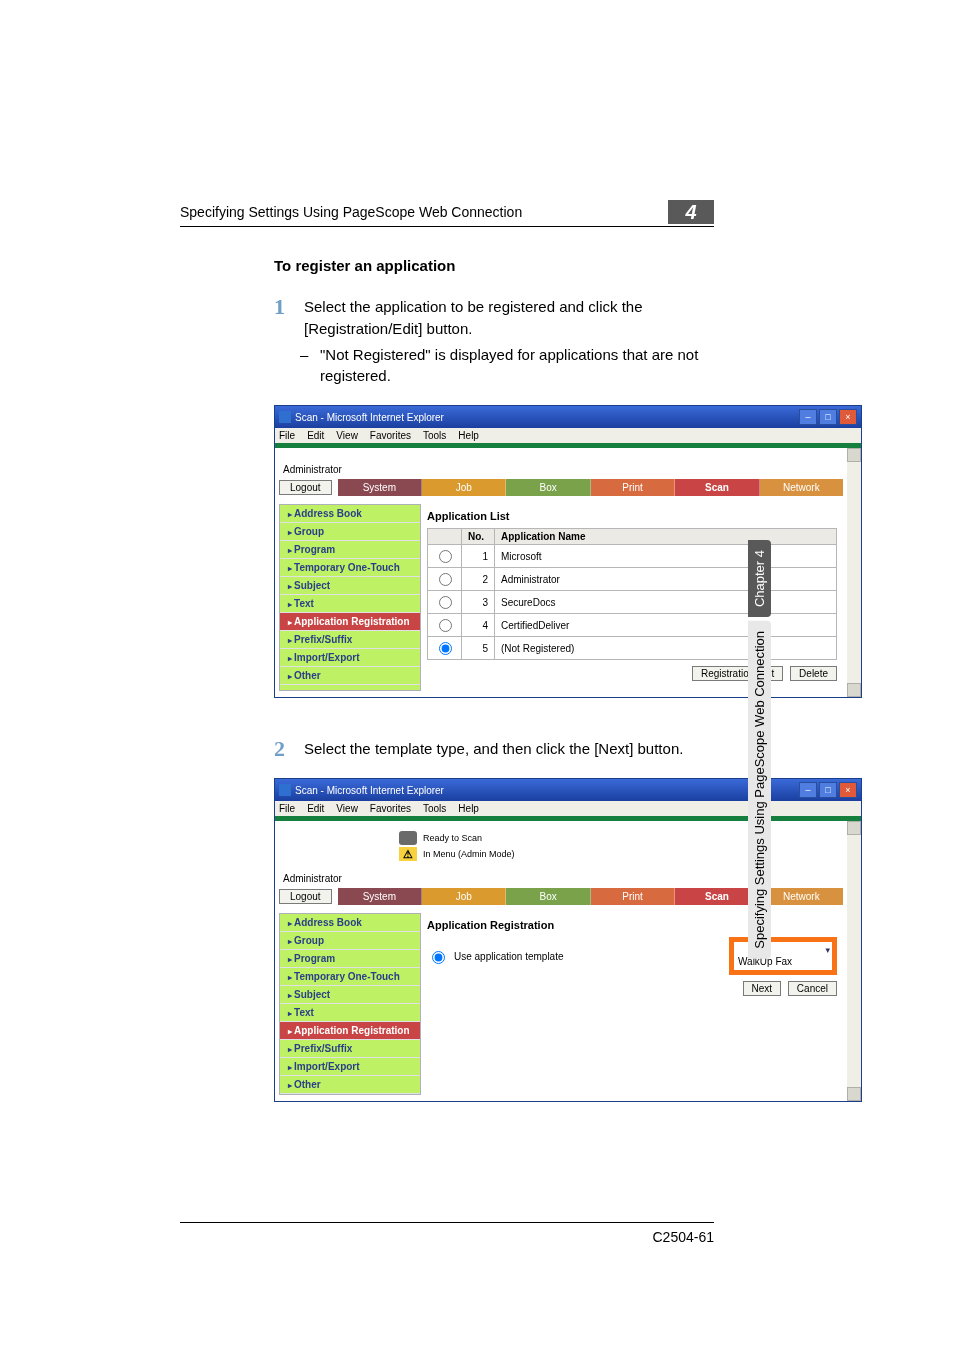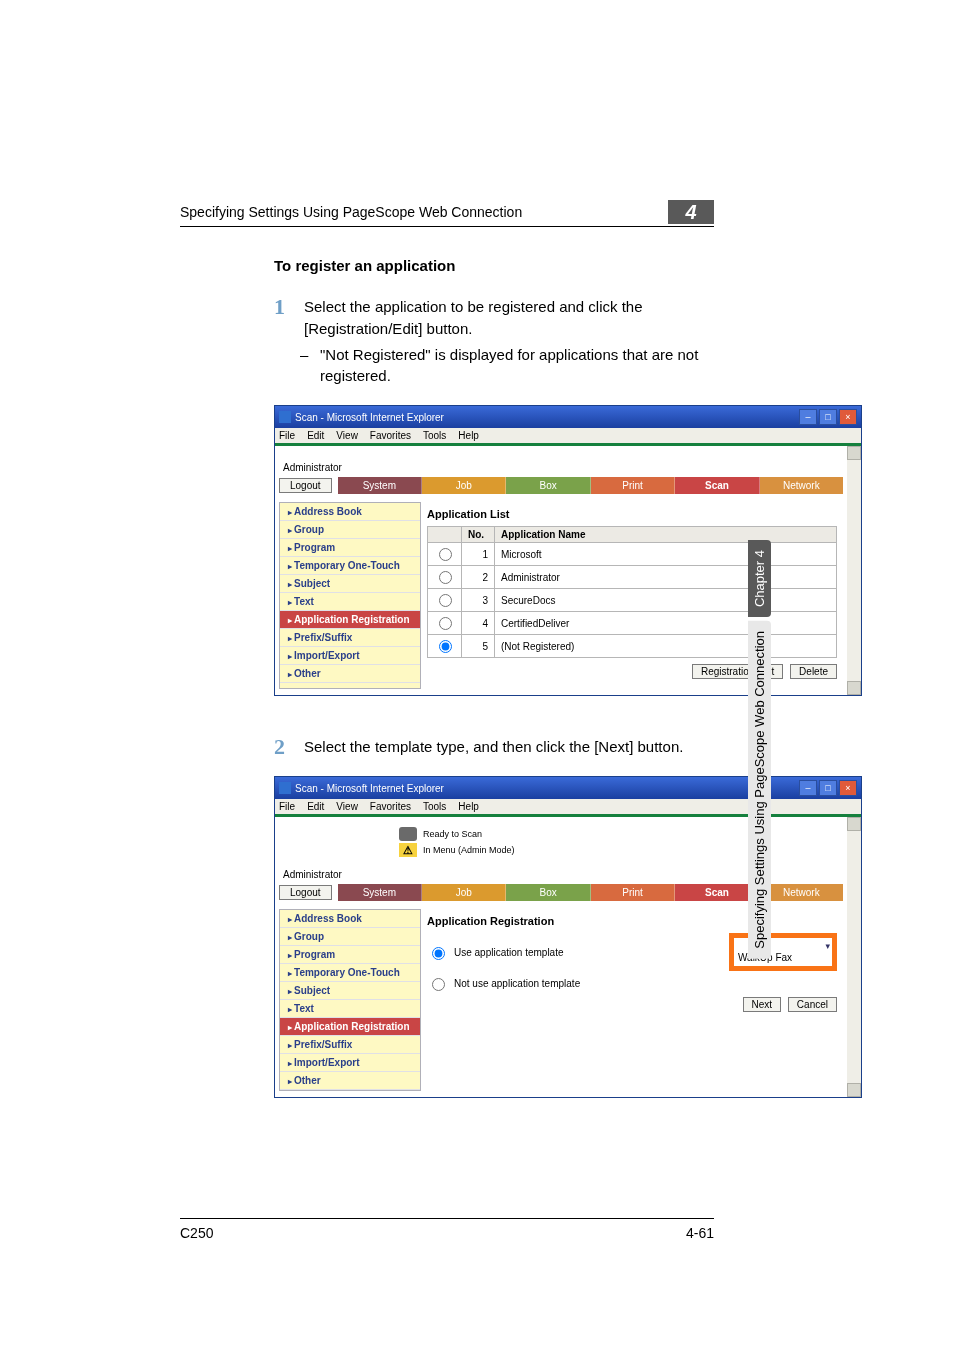--- a/index.html
+++ b/index.html
@@ -131,21 +131,21 @@
     font-size: 9px;
     display: flex; align-items: center; justify-content: center;
     cursor: pointer;
   }
   .ie-btn.close { background: #e05a3a; }
   .ie-menubar {
     background: #efeee7;
     padding: 2px 4px;
     display: flex;
     gap: 12px;
-    border-bottom: 3px solid #15803d;
+    border-bottom: 5px solid #15803d;
     font-size: 10px;
   }
   .ie-menu-item { cursor: pointer; }
   .ie-body {
     position: relative;
     padding: 4px 4px 6px 4px;
     min-height: 200px;
     box-sizing: border-box;
     border-right: 14px solid #efeee7;
   }
@@ -204,21 +204,21 @@
   .tab:last-child { border-right: none; }
   .tab.system  { background: #8a4950; }
   .tab.job     { background: #db9a2e; color:#fff; }
   .tab.box     { background: #7aa24a; }
   .tab.print   { background: #d86a3f; }
   .tab.scan    { background: #c94545; font-weight: bold; }
   .tab.network { background: #d8913f; }
   .content-row { display: flex; }
   .sidebar {
     width: 140px;
-    background: #fef9c3;
+    background: #bef264;
     border: 1px solid #b0b0b8;
   }
   .sidebar-item {
     font-size: 10px;
     color: #2a3f8a;
     padding: 3px 4px 3px 8px;
     border-bottom: 1px solid #e0e0e6;
     cursor: pointer;
     font-weight: bold;
     position: relative;
@@ -290,21 +290,21 @@
     color: #336;
   }
 
   .footer-line {
     border: none;
     border-top: 1px solid #000;
     margin: 120px 0 6px 0;
   }
   .footer-row {
     display: flex;
-    justify-content: space-between;
+    justify-content: flex-end;
     font-size: 14px;
   }
 </style>
 </head>
 <body>
 
 <div class="page">
 
   <div class="header-line">
     <span>Specifying Settings Using PageScope Web Connection</span>
@@ -486,24 +486,20 @@
           <div class="sidebar-item">Other</div>
         </div>
         <div class="main">
           <div class="main-heading">Application Registration</div>
           <div class="radio-opt">
             <input type="radio" class="radio-dot" name="tpl" checked="" style="">
             <span>Use application template</span>
             <span style="flex:1"></span>
             <span class="select-mock">WalkUp Fax</span>
           </div>
-          <div class="radio-opt">
-            <input type="radio" class="radio-dot" name="tpl" style="">
-            <span>Not use application template</span>
-          </div>
           <div class="btn-row">
             <span class="std-btn">Next</span>
             <span class="std-btn">Cancel</span>
           </div>
         </div>
       </div>
     </div>
   </div>
 
   <div class="side-tabs">

